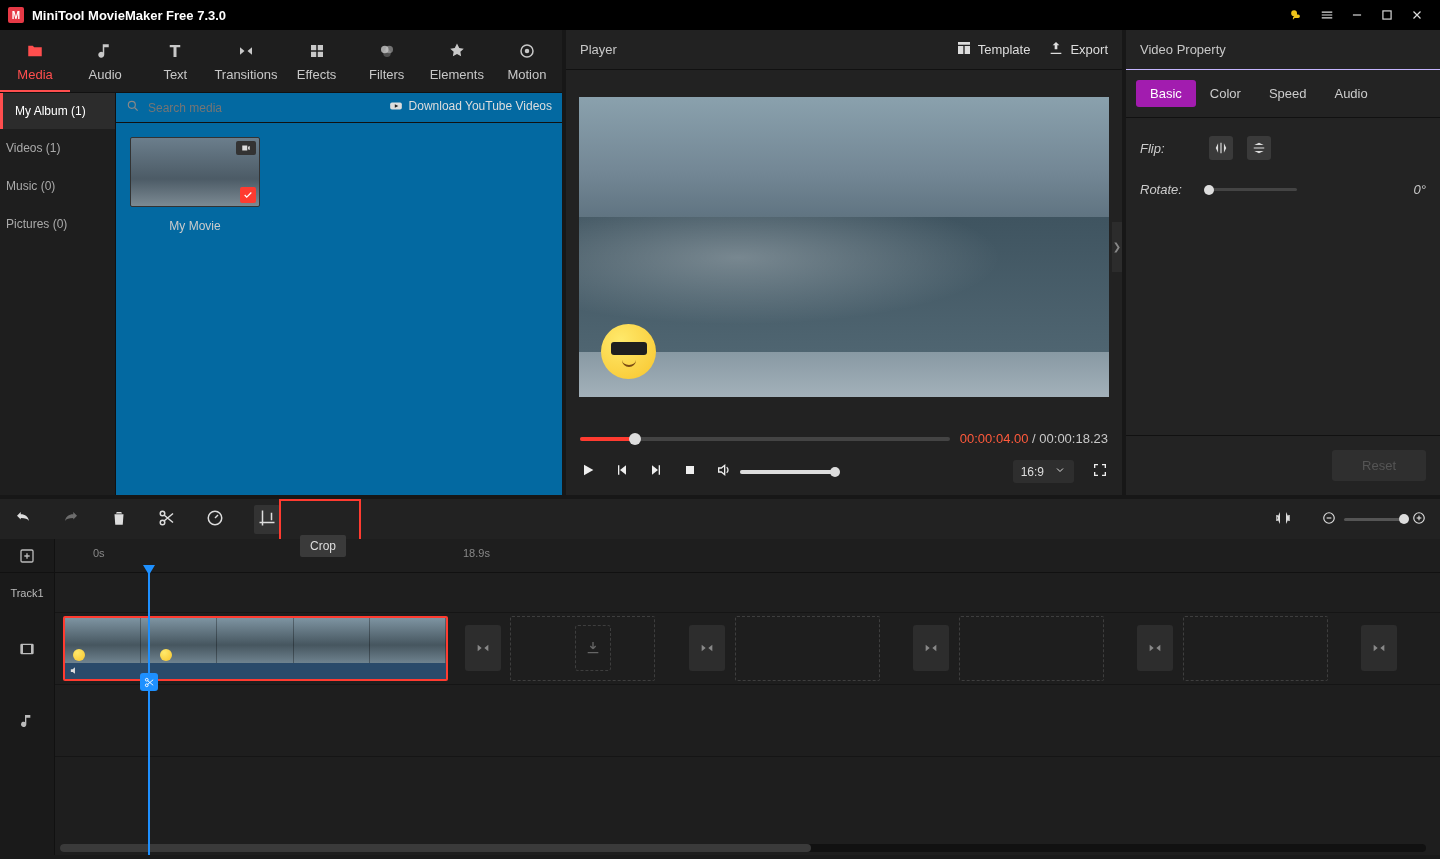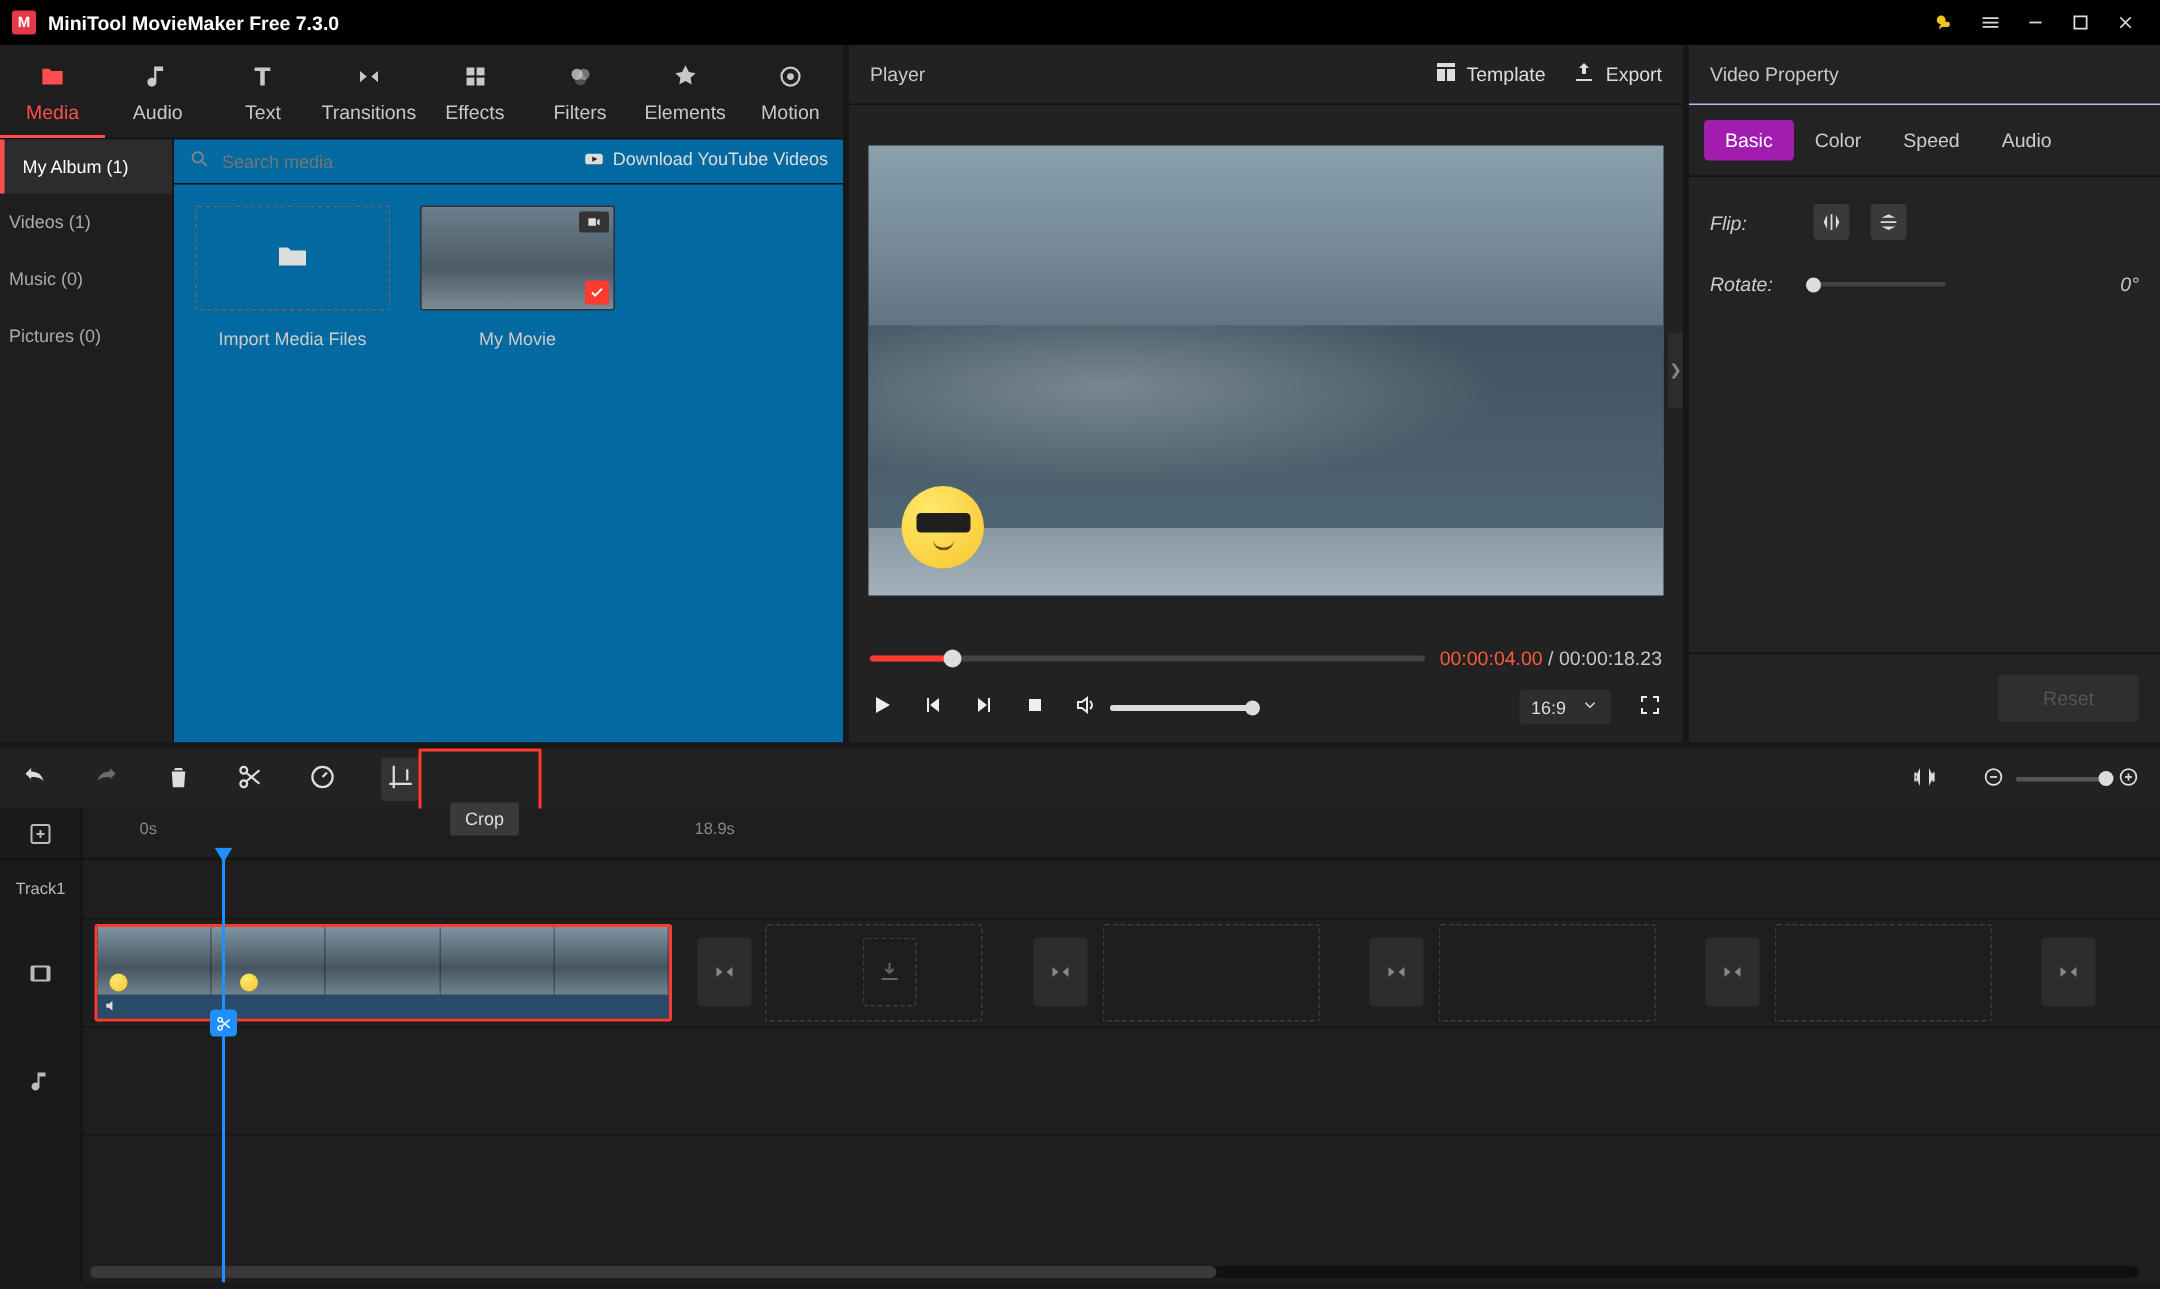--- a/index.html
+++ b/index.html
@@ -448,28 +448,20 @@
           <div class="spacer"></div>
           <div class="dl">
             <span><svg width="14" height="14" viewBox="0 0 24 24">
                   <rect x="2" y="6" width="20" height="12" rx="3"></rect>
                   <path d="M10 9l6 3-6 3z" fill="#232323"></path>
                 </svg></span>
             <span>Download YouTube Videos</span>
           </div>
         </div>
         <div class="thumbs">
-          <div class="thumb-card import">
-            <div class="frame">
-              <span><svg viewBox="0 0 24 24">
-                    <path d="M3 6h6l2 2h10v10H3z" fill="#ddd"></path>
-                  </svg></span>
-            </div>
-            <span>Import Media Files</span>
-          </div>
           <div class="thumb-card video">
             <div class="frame">
               <div class="badge-cam">
                   <svg viewBox="0 0 24 24">
                     <path d="M3 6h12v12H3zM17 9l4-2v10l-4-2z" fill="#ddd"></path>
                   </svg>
                 </div>
               <div class="badge-check">
                   <svg viewBox="0 0 24 24">
                     <path d="M4 12l5 5L20 6" stroke="#fff" stroke-width="3" fill="none"></path>

